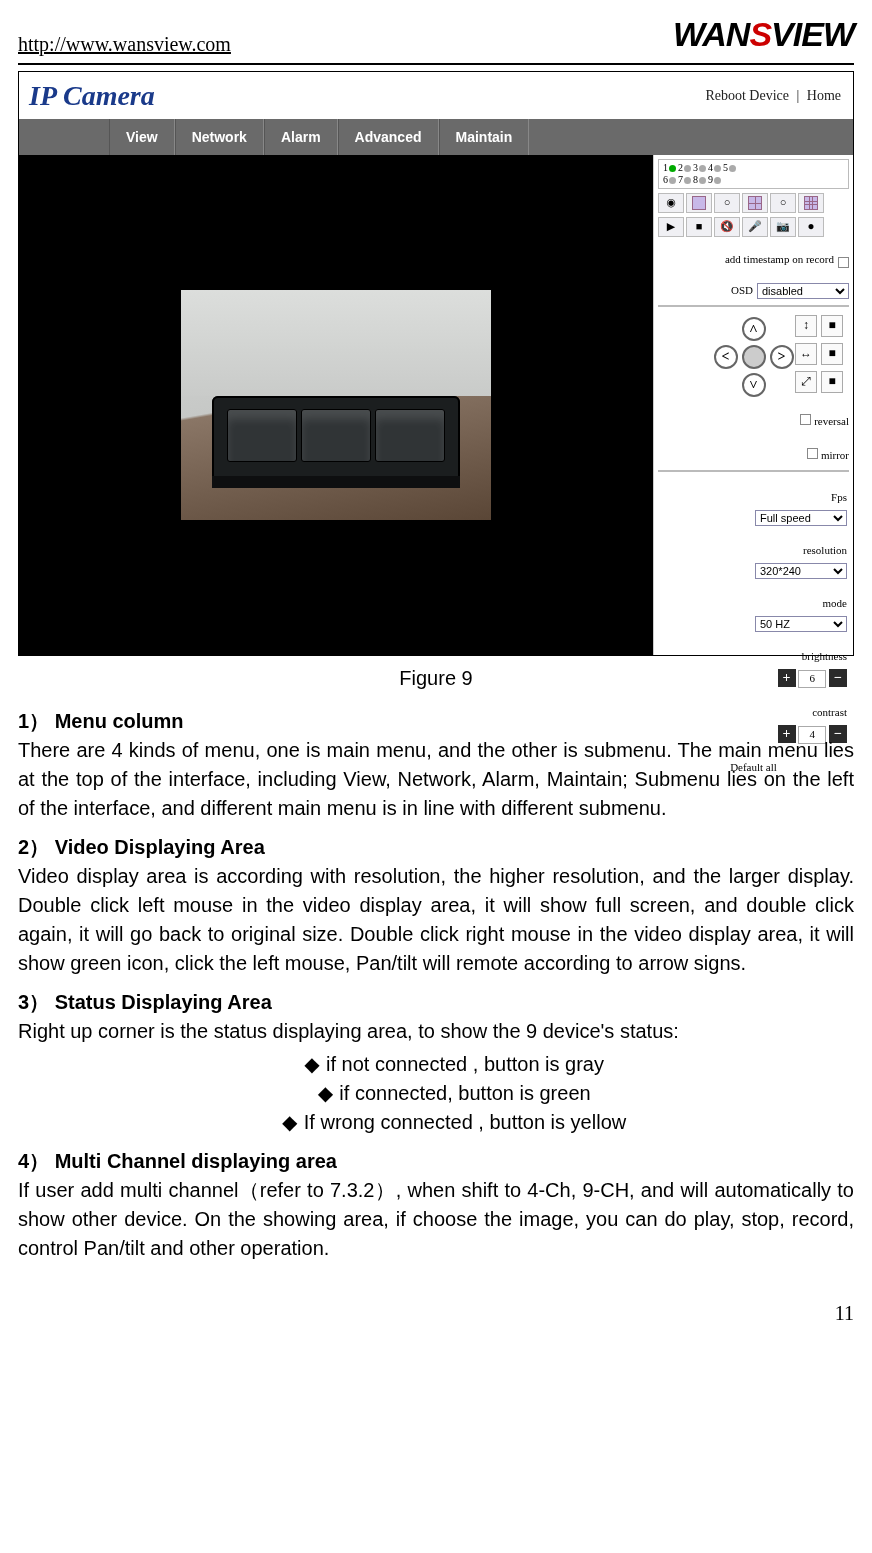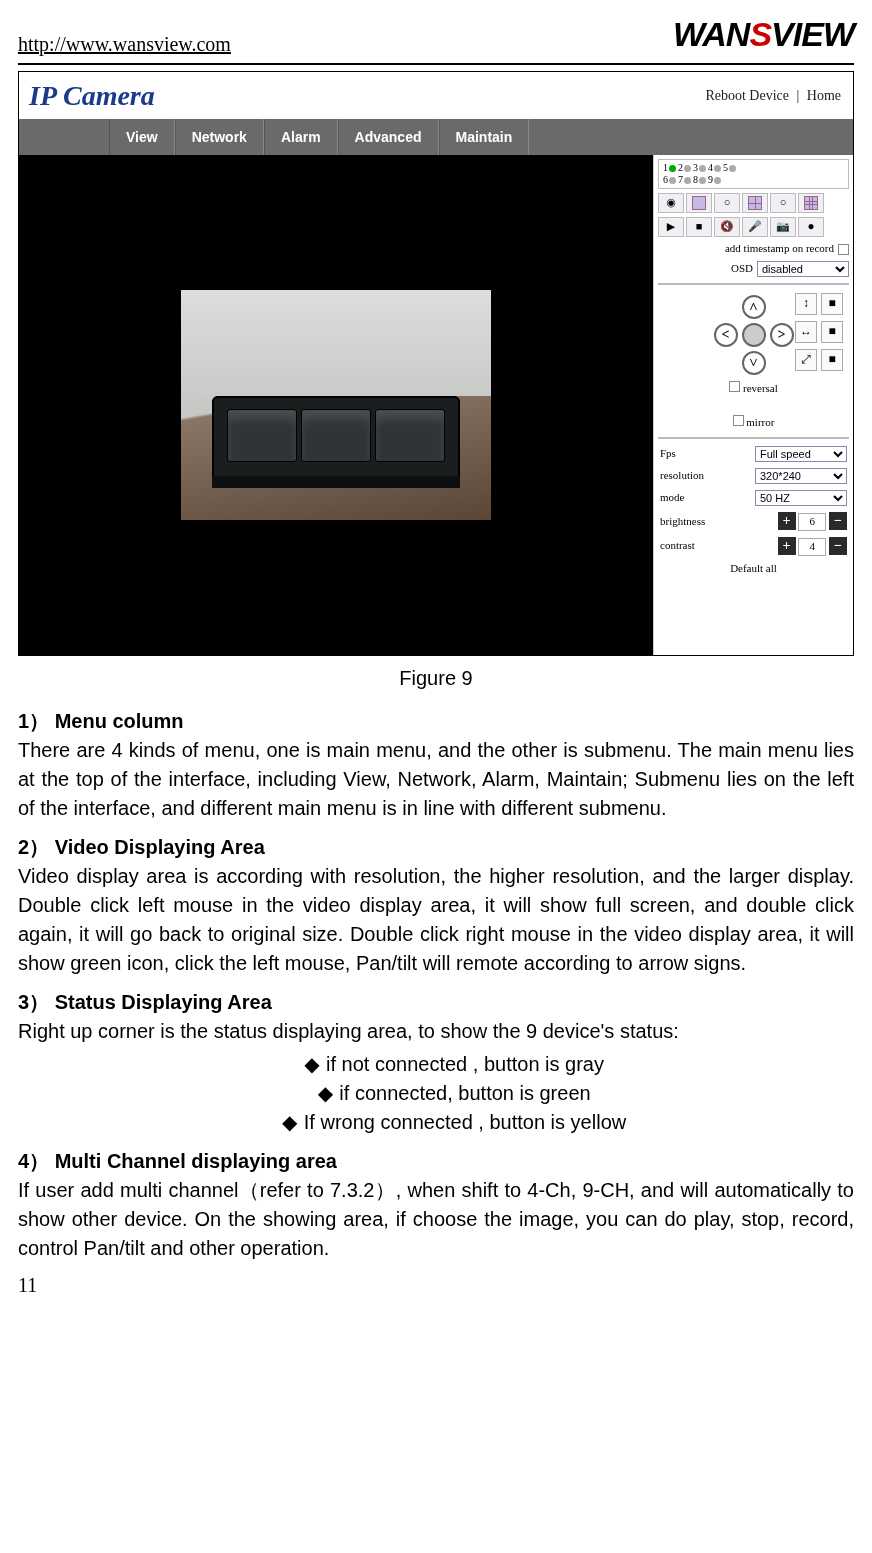--- a/index.html
+++ b/index.html
@@ -154,24 +154,24 @@
     linear-gradient(#968,#968) center/1px 100% no-repeat,
     linear-gradient(#968,#968) center/100% 1px no-repeat,
     #c8b8e8; border:1px solid #968;}
   .grid3 { background:
     linear-gradient(#968,#968) 33% 0/1px 100% no-repeat,
     linear-gradient(#968,#968) 66% 0/1px 100% no-repeat,
     linear-gradient(#968,#968) 0 33%/100% 1px no-repeat,
     linear-gradient(#968,#968) 0 66%/100% 1px no-repeat,
     #c8b8e8; border:1px solid #968;}
   .ts-row, .osd-row, .chk-row, .kv-row, .default-row {
-    display:flex; align-items:center; justify-content:flex-end;
-    gap:4px; font-size:11px;
-  }
-  .kv-row { justify-content:space-between; padding:1px 2px; }
+    display:flex; align-items:flex-end; justify-content:flex-end;
+    gap:4px; font-size:11px;margin-top:11px;
+  }
+  .kv-row { justify-content:space-between; padding:1px 2px;flex-direction:column; }
   .kv-row select, .osd-row select {
     font-size:11px; width:92px; border:1px solid #88a; background:#fff;
   }
   .sep { border-top:2px solid #bbb; margin:2px 0; }
   
   .ptz {
     display:grid;
     grid-template-columns: repeat(3, 24px);
     grid-template-rows: repeat(3, 24px);
     gap:4px;
@@ -226,22 +226,23 @@
     margin: 4px 0 6px 58px;
   }
   ul.diamond li::before {
     content: "◆";
     display: inline-block;
     width: 28px;
     margin-left: -28px;
   }
   ul.diamond li { font-family: Arial, sans-serif; text-align: center; }
   .page-num {
+    text-align: right;
     font-size: 20px;
-    margin-top: 8px;
+    margin-top: 36px;
     font-family: "Times New Roman", serif;
   }
 </style>
 </head>
 <body>
 
 <div class="page-header">
   <a>http://www.wansview.com</a>
   <div class="brand">
     <span class="wan">WAN</span><span class="s">S</span><span class="view">VIEW</span>

